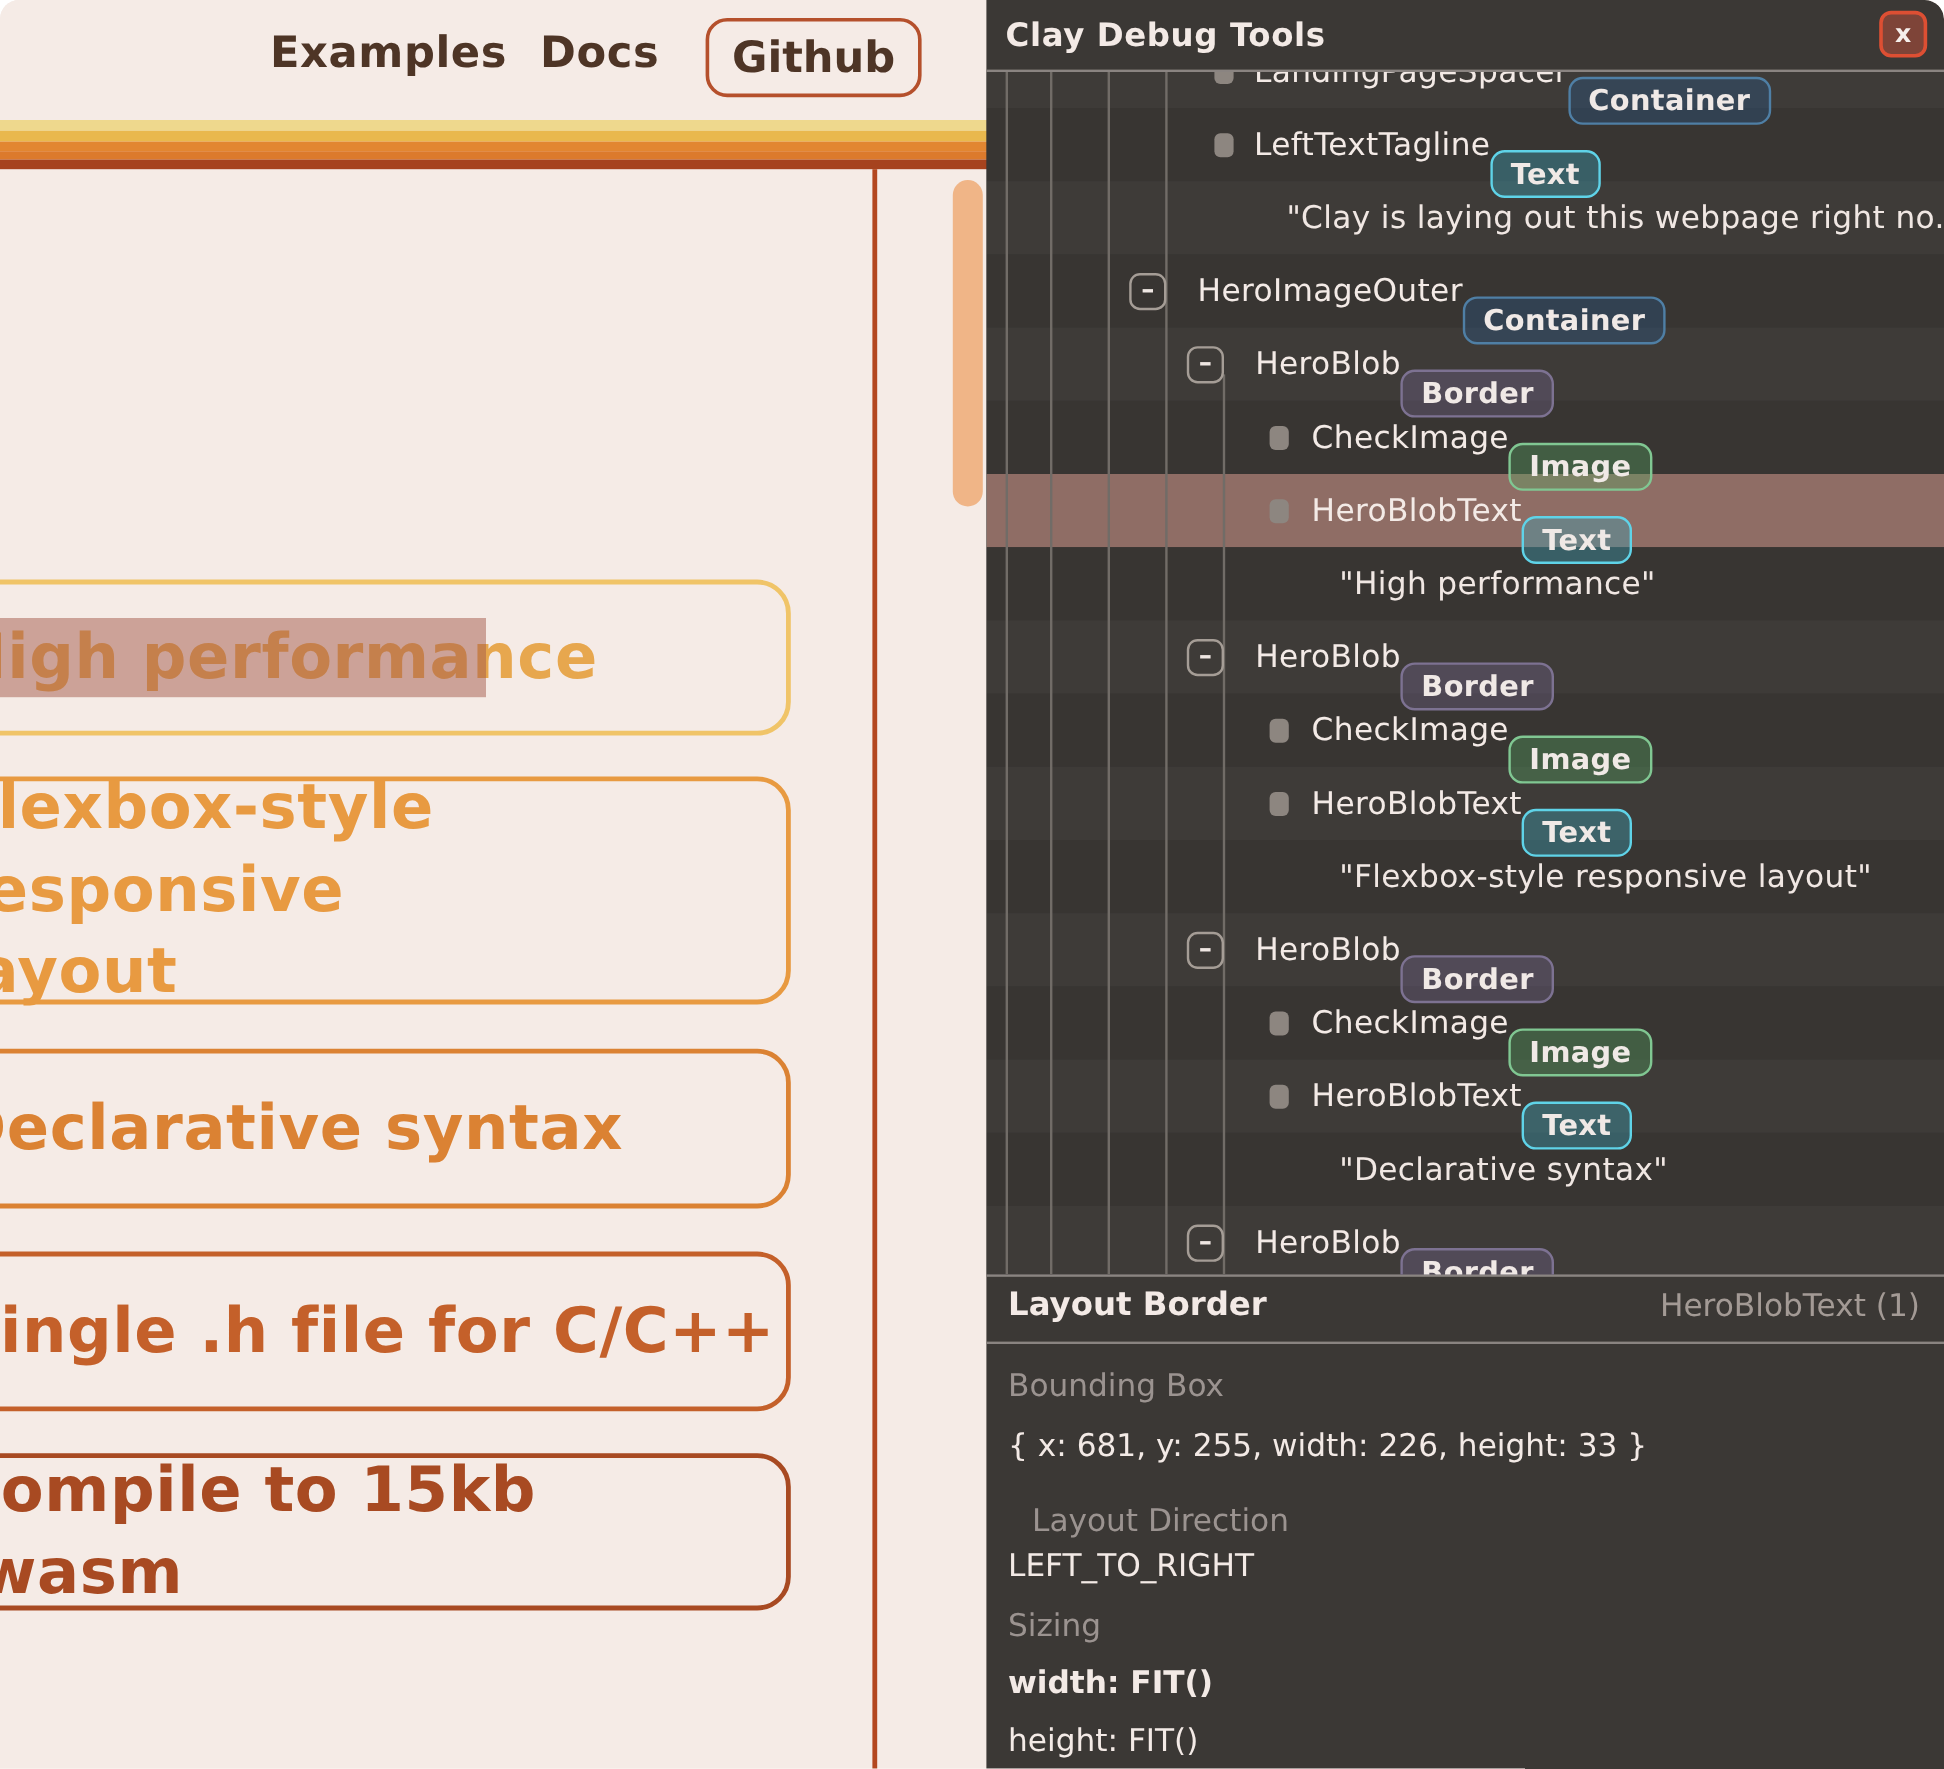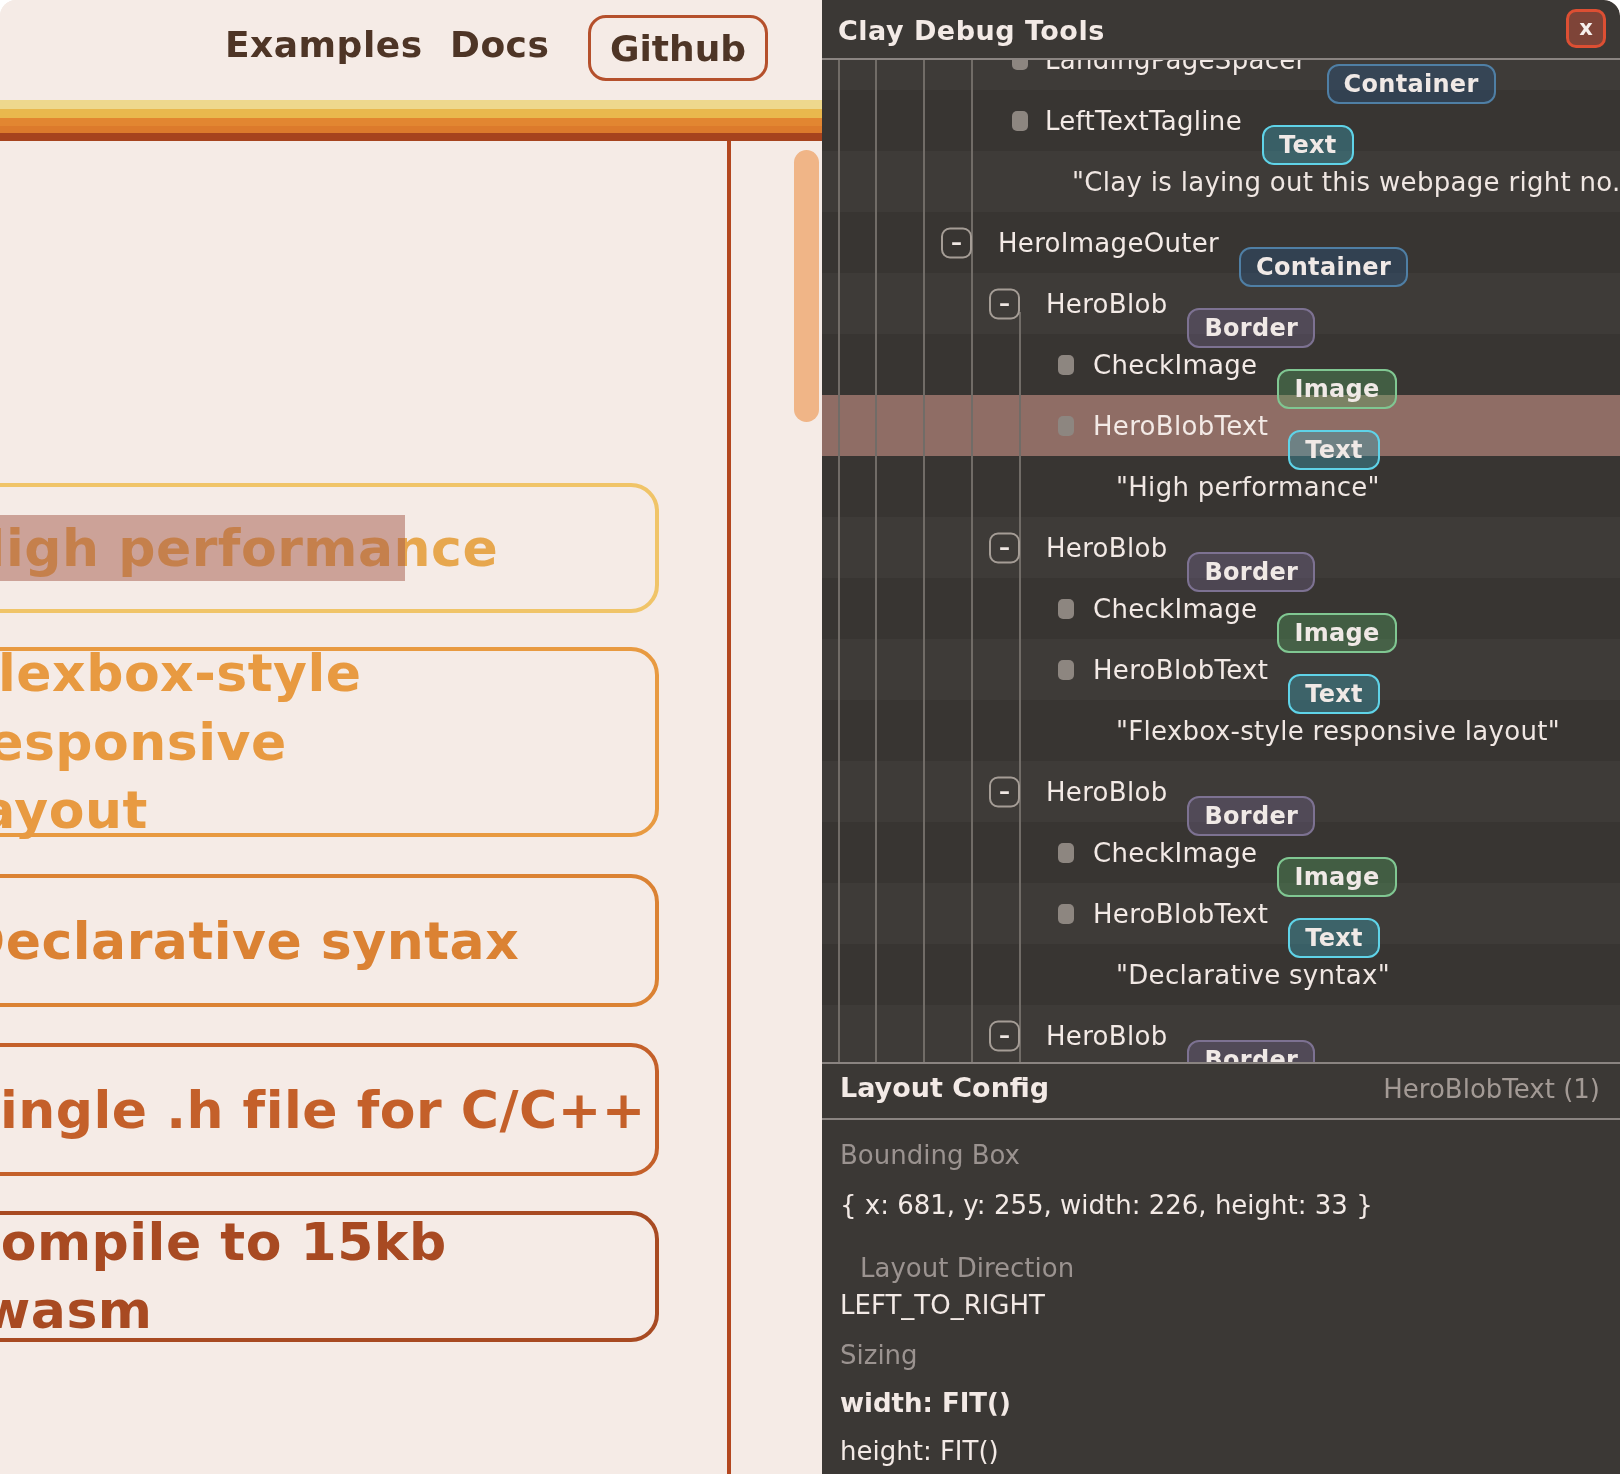--- a/index.html
+++ b/index.html
@@ -67,21 +67,21 @@
     position:absolute;top:50%;transform:translateY(-50%);
     width:31px;height:31px;box-sizing:border-box;border:2px solid #a59d96;border-radius:9px;
     display:flex;align-items:center;justify-content:center;z-index:2;
     color:#efe7e3;font-size:22px;font-weight:600;cursor:pointer;line-height:1;
   }
   .bullet{
     position:absolute;top:50%;transform:translateY(-50%);
     width:16px;height:20px;border-radius:5px;background:#8d8680;z-index:2;
   }
   .nodewrap{
-    position:absolute;top:0;height:61px;display:flex;align-items:center;gap:20px;z-index:2;
+    position:absolute;top:0;height:61px;display:flex;align-items:center;gap:0;z-index:2;
   }
   .node-name{font-size:26px;font-weight:500;color:#f3eae6;letter-spacing:.3px;white-space:nowrap;}
   .badge{
     font-size:24px;font-weight:600;color:#f0e9e6;letter-spacing:.3px;
     padding:4px 15px;border-radius:12px;border-width:2px;border-style:solid;white-space:nowrap;margin-top:48px;
   }
   .quote-text{font-size:26px;font-weight:500;color:#f0e7e3;letter-spacing:.3px;white-space:nowrap;}
   .footer{position:absolute;left:0;right:0;top:1062px;bottom:0;}
   .footer-title{
     position:absolute;left:18px;top:10px;font-size:27px;font-weight:600;color:#f3eae6;
@@ -264,21 +264,21 @@
         </div>
         <div class="guide" style="left: 16px; top: 0px; bottom: 0px;"></div>
         <div class="guide" style="left: 53px; top: 0px; bottom: 0px;"></div>
         <div class="guide" style="left: 101px; top: 0px; bottom: 0px;"></div>
         <div class="guide" style="left: 149px; top: 0px; bottom: 0px;"></div>
         <div class="guide" style="left: 197px; top: 252px; bottom: 0px;"></div>
       </div>
 
     <div class="footer">
       <div class="hsep" style="top:0"></div>
-      <span class="footer-title">Layout Config</span>
+      <span class="footer-title">Layout Border</span>
       <span class="footer-selected">HeroBlobText (1)</span>
       <div class="hsep" style="top:56px;height:2px"></div>
       <div id="cfg-lines">
           <div class="cfg-line cfg-label" style="top: 77px;">Bounding Box</div>
           <div class="cfg-line cfg-value" style="top: 127px;">{ x: 681, y: 255, width: 226, height: 33 }</div>
           <div class="cfg-line cfg-label" style="top: 190px; margin-left: 20px;">Layout Direction</div>
           <div class="cfg-line cfg-value" style="top: 227px;">LEFT_TO_RIGHT</div>
           <div class="cfg-line cfg-label" style="top: 277px;">Sizing</div>
           <div class="cfg-line cfg-value" style="top: 325px; font-weight: bold;">width: FIT()</div>
           <div class="cfg-line cfg-value" style="top: 373px;">height: FIT()</div>

